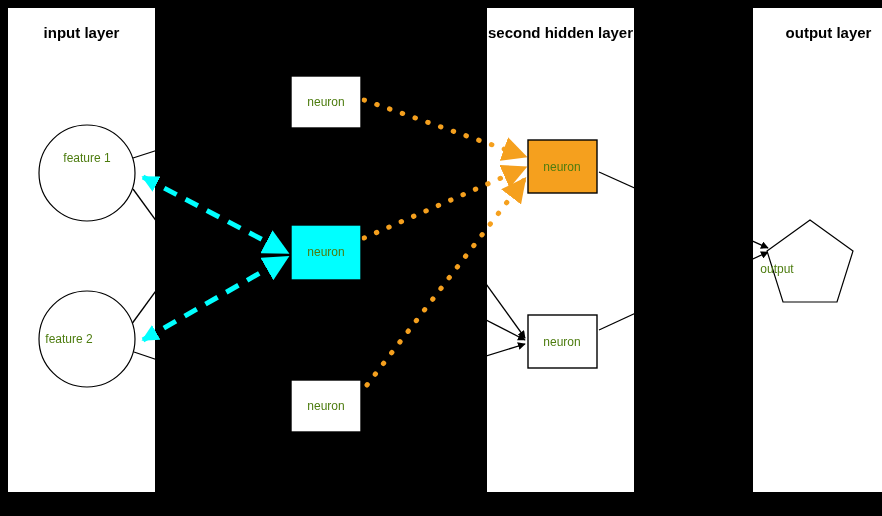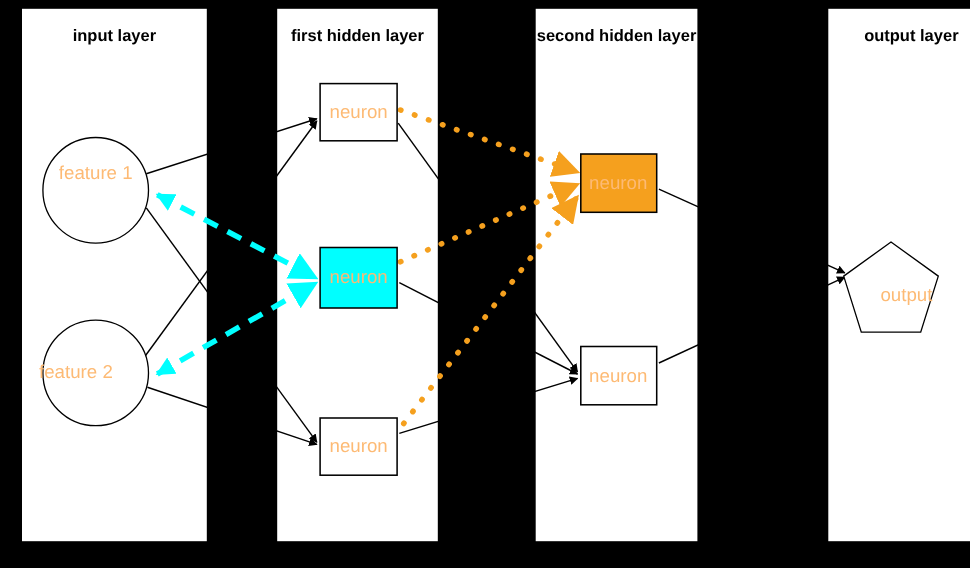--- a/index.html
+++ b/index.html
@@ -35,38 +35,35 @@
     position: absolute;
     top: 0;
     left: 0;
     width: 882px;
     height: 516px;
     pointer-events: none;
   }
   .node-label {
     position: absolute;
     text-align: right;
-    font-size: 17px;
-    color: #fdba74;
+    font-size: 12px;
+    color: #4d7c0f;
     white-space: nowrap;
     transform: translate(-50%, -50%);
   }
 </style>
 </head>
 <body>
 
 <div id="canvas">
 
-  <div class="panel" style="left:20px; top:8px; width:168px; height:484px;">
+  <div class="panel" style="left:8px; top:8px; width:147px; height:484px;">
     <div class="panel-title">input layer</div>
   </div>
 
-  <div class="panel" style="left:252px; top:8px; width:146px; height:484px;">
-    <div class="panel-title">first hidden layer</div>
-  </div>
 
   <div class="panel" style="left:487px; top:8px; width:147px; height:484px;padding-left:32px;">
     <div class="panel-title">second hidden layer</div>
   </div>
 
   <div class="panel" style="left:721px; top:8px; width:151px; height:484px;margin-left:32px;">
     <div class="panel-title">output layer</div>
   </div>
 
   <svg class="svg-layer" viewBox="0 0 882 516">
@@ -128,15 +125,15 @@
   <div class="node-label" style="left:87px; top:158px;">feature 1</div>
   <div class="node-label" style="left:69px; top:339px;">feature 2</div>
 
   <div class="node-label" style="left:326px; top:102px;">neuron</div>
   <div class="node-label" style="left:326px; top:252px;">neuron</div>
   <div class="node-label" style="left:326px; top:406px;">neuron</div>
 
   <div class="node-label" style="left:562px; top:167px;">neuron</div>
   <div class="node-label" style="left:562px; top:342px;">neuron</div>
 
-  <div class="node-label" style="left:824px; top:269px;">output</div>
+  <div class="node-label" style="left:777px; top:269px;">output</div>
 
 </div>
 
 </body></html>

